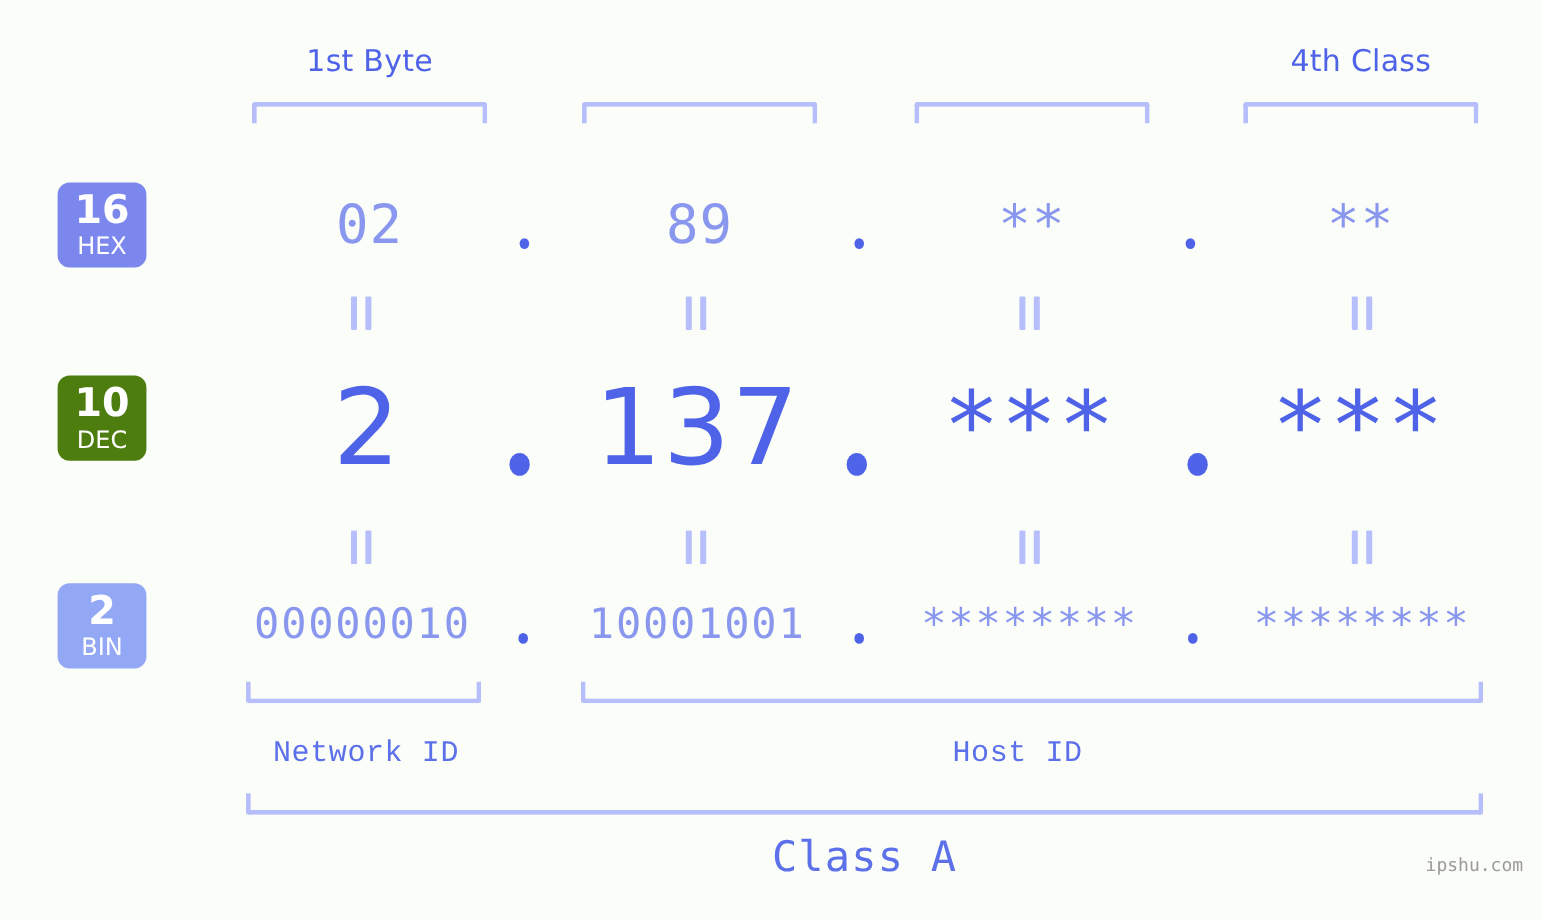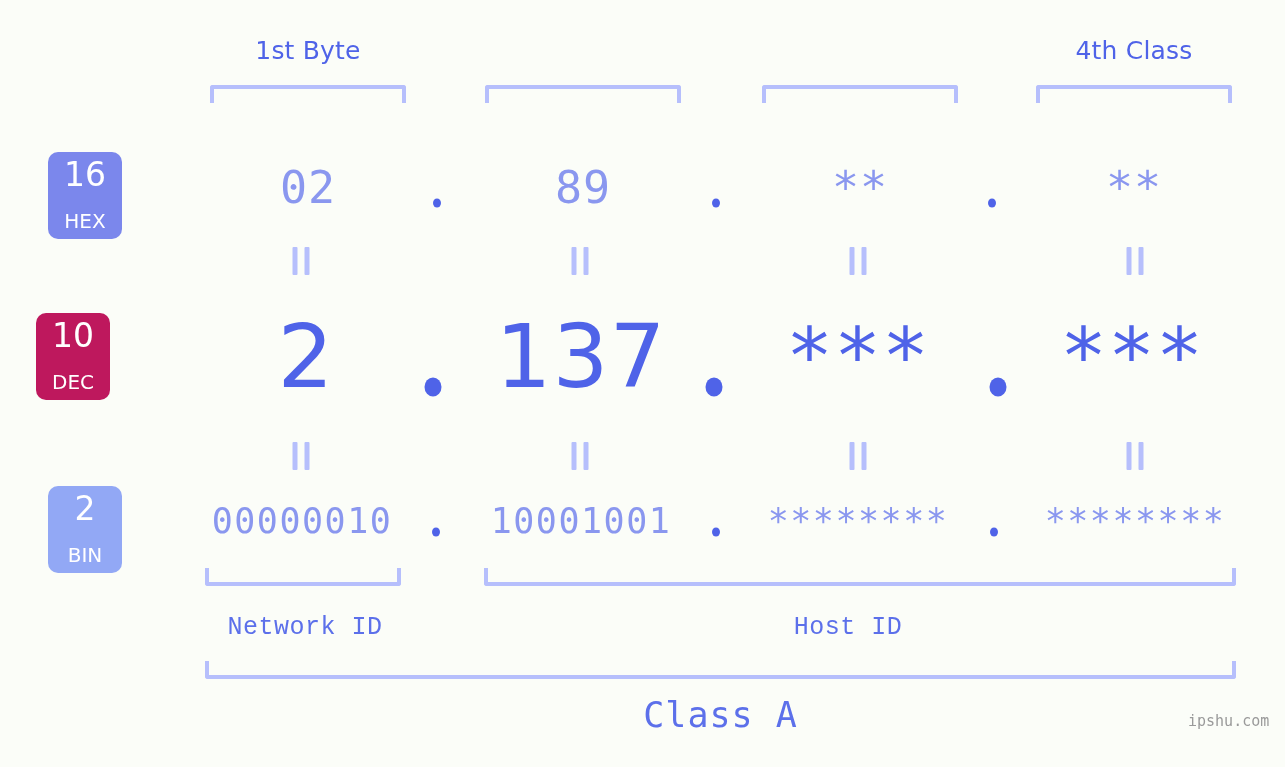--- a/index.html
+++ b/index.html
@@ -61,28 +61,28 @@
     text-align: center;
     box-sizing: border-box;
     padding-top: 6px;
     padding-bottom: 8px;
     font-family: "DejaVu Sans", sans-serif;
     line-height: 1;
   }
   .badge .num {
     display: block;
     font-size: 33px;
-    font-weight: 400;
+    font-weight: 700;
     line-height: 1.05;
   }
   .badge .abbr {
     display: block;
     font-size: 20px;
     font-weight: 400;
-    margin-top: 18px;
+    margin-top: 2px;
     text-align: center;
   }
 
   
   .row {
     position: absolute;
     left: 0;
     width: 1285px;
     height: 0;
   }
@@ -209,21 +209,21 @@
   </div>
   <div class="eqmark" style="left:858px; top:261px;">
     <i style="background: rgb(182, 191, 252);"></i>
       <i style="background: rgb(182, 191, 252);"></i>
   </div>
   <div class="eqmark" style="left:1135px; top:261px;">
     <i style="background: rgb(182, 191, 252);"></i>
       <i style="background: rgb(182, 191, 252);"></i>
   </div>
 
-  <div class="badge" id="badge-dec" style="left: 36px; top: 313px; background: #be185d;">
+  <div class="badge" id="badge-dec" style="left: 48px; top: 313px; background: #4d7c0f;">
     <span class="num">10</span>
     <span class="abbr">DEC</span>
   </div>
 
   <div class="row dec-row" style="top:356px;">
     <div class="cell" style="left:208px; width:196px;">2</div>
     <div class="cell" style="left:483px; width:196px;">137</div>
     <div class="cell stars" style="left:760px; width:196px;">***</div>
     <div class="cell stars" style="left:1034px; width:196px;">***</div>
   </div>

